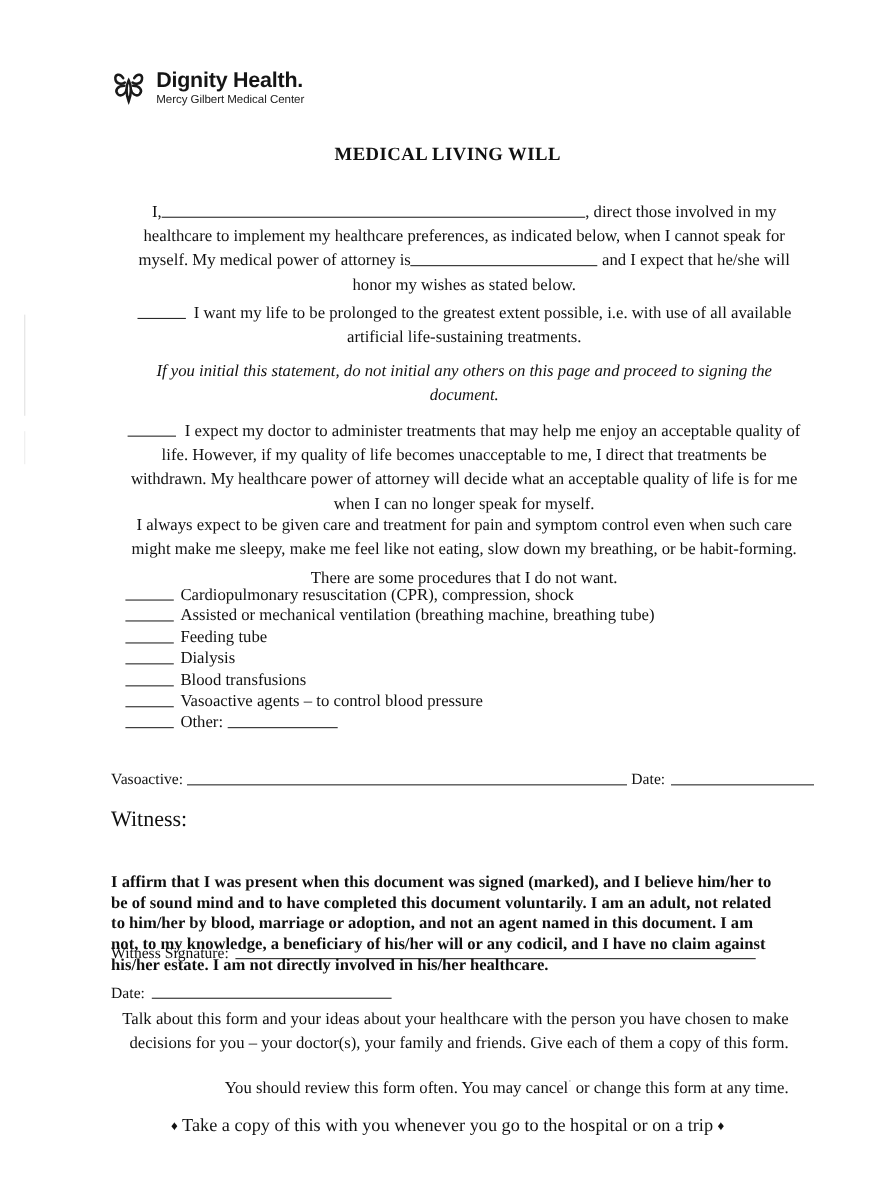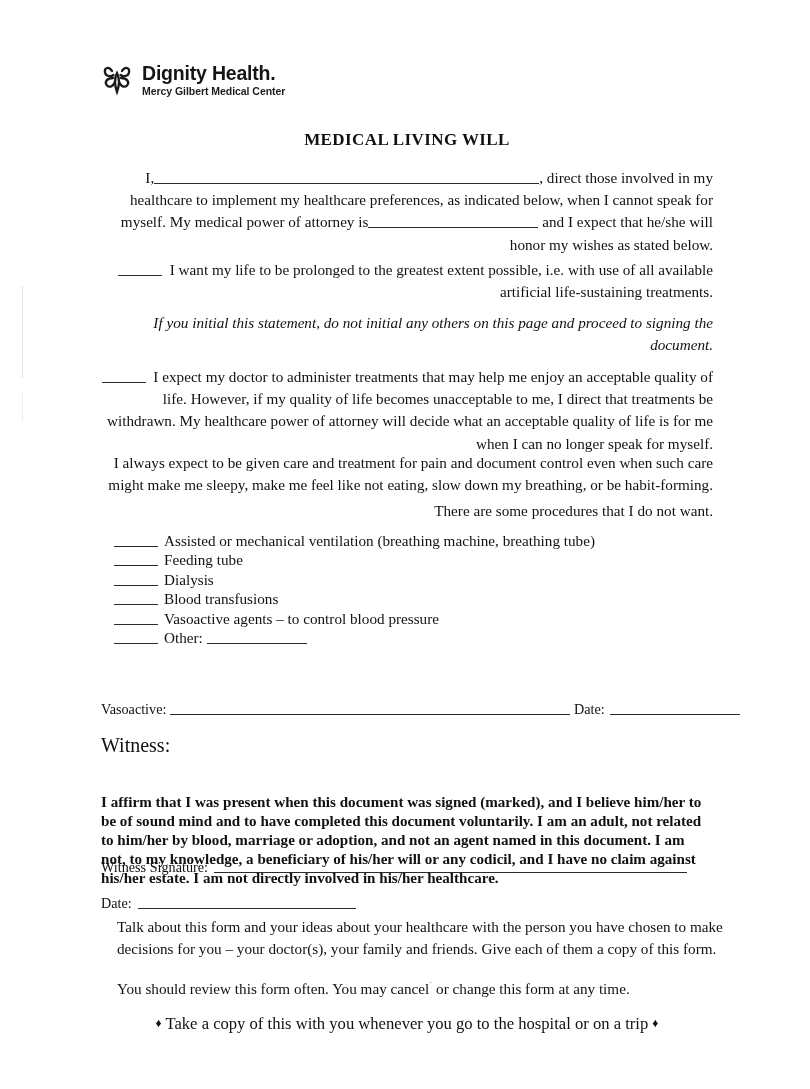--- a/index.html
+++ b/index.html
@@ -67,21 +67,21 @@
     font-family: "Liberation Sans", "DejaVu Sans", sans-serif;
     font-size: 19.5px;
     font-weight: 700;
     letter-spacing: -0.2px;
     color: #151515;
     display: block;
   }
   .logo-sub {
     font-family: "Liberation Sans", "DejaVu Sans", sans-serif;
     font-size: 10.5px;
-    font-weight: 700;
+    font-weight: 400;
     letter-spacing: -0.05px;
     color: #1c1c1c;
     display: block;
     margin-top: 2px;
   }
 
   
   .doc-title {
     position: absolute;
     left: 0;
@@ -90,22 +90,22 @@
     text-align: center;
     font-size: 17px;
     font-weight: bold;
     letter-spacing: 0.4px;
   }
 
   
   .para {
     font-size: 15.2px;
     line-height: 22.2px;
-    text-align: right;
-    margin: 0;
+    text-align: center;
+    margin: 15px;
   }
   .para.italic { font-style: italic; }
 
   .blank {
     display: inline-block;
     border-bottom: 1px solid #2a2a2a;
     vertical-align: baseline;
     height: 0.92em;
     margin-bottom: -1px;
   }
@@ -163,24 +163,25 @@
     left: 0;
     width: 612px;
     font-size: 15.1px;
     line-height: 18.9px;
     font-weight: bold;
     margin-top: 43px;
   }
 
   .closing {
     position: absolute;
-    left: 16px;
+    left: 0;
     width: 616px;
     font-size: 15.2px;
     line-height: 21.6px;
+    text-align: right;
   }
 
   .final-line {
     position: absolute;
     left: 0;
     top: 1012px;
     width: 612px;
     text-align: center;
     font-size: 16.6px;
     line-height: 22px;
@@ -223,27 +224,28 @@
     <div class="doc-title">MEDICAL LIVING WILL</div>
 
     <div class="blk para" style="top:167px;"><span>I,</span><span class="blank name"></span><span>, direct those involved in my healthcare to implement my healthcare preferences, as indicated below, when I cannot speak for myself. My medical power of attorney is</span><span class="blank poa"></span> <span>and I expect that he/she will honor my wishes as stated below.</span></div>
 
     <div class="blk para" style="top:259px;"><span class="blank initial"></span>&nbsp; <span>I want my life to be prolonged to the greatest extent possible, i.e. with use of all available artificial life-sustaining treatments.</span></div>
 
     <div class="blk para italic" style="top:312px;">If you initial this statement, do not initial any others on this page and proceed to signing the document.</div>
 
     <div class="blk para" style="top:366px;"><span class="blank initial"></span>&nbsp; <span>I expect my doctor to administer treatments that may help me enjoy an acceptable quality of life. However, if my quality of life becomes unacceptable to me, I direct that treatments be withdrawn. My healthcare power of attorney will decide what an acceptable quality of life is for me when I can no longer speak for myself.</span></div>
 
-    <div class="blk para" style="top:452px;">I always expect to be given care and treatment for pain and document control even when such care might make me sleepy, make me feel like not eating, slow down my breathing, or be habit-forming.</div>
+    <div class="blk para" style="top:452px;">I always expect to be given care and treatment for pain and symptom control even when such care might make me sleepy, make me feel like not eating, slow down my breathing, or be habit-forming.</div>
 
     <div class="blk para" style="top:500px;">There are some procedures that I do not want.</div>
 
   </div>
 
   <div class="proc-list">
+    <div class="proc-item"><span class="blank initial"></span><span>Cardiopulmonary resuscitation (CPR), compression, shock</span></div>
     <div class="proc-item"><span class="blank initial"></span><span>Assisted or mechanical ventilation (breathing machine, breathing tube)</span></div>
     <div class="proc-item"><span class="blank initial"></span><span>Feeding tube</span></div>
     <div class="proc-item"><span class="blank initial"></span><span>Dialysis</span></div>
     <div class="proc-item"><span class="blank initial"></span><span>Blood transfusions</span></div>
     <div class="proc-item"><span class="blank initial"></span><span>Vasoactive agents – to control blood pressure</span></div>
     <div class="proc-item"><span class="blank initial"></span><span>Other:</span> <span class="blank other"></span></div>
   </div>
 
   <div class="content">
 

